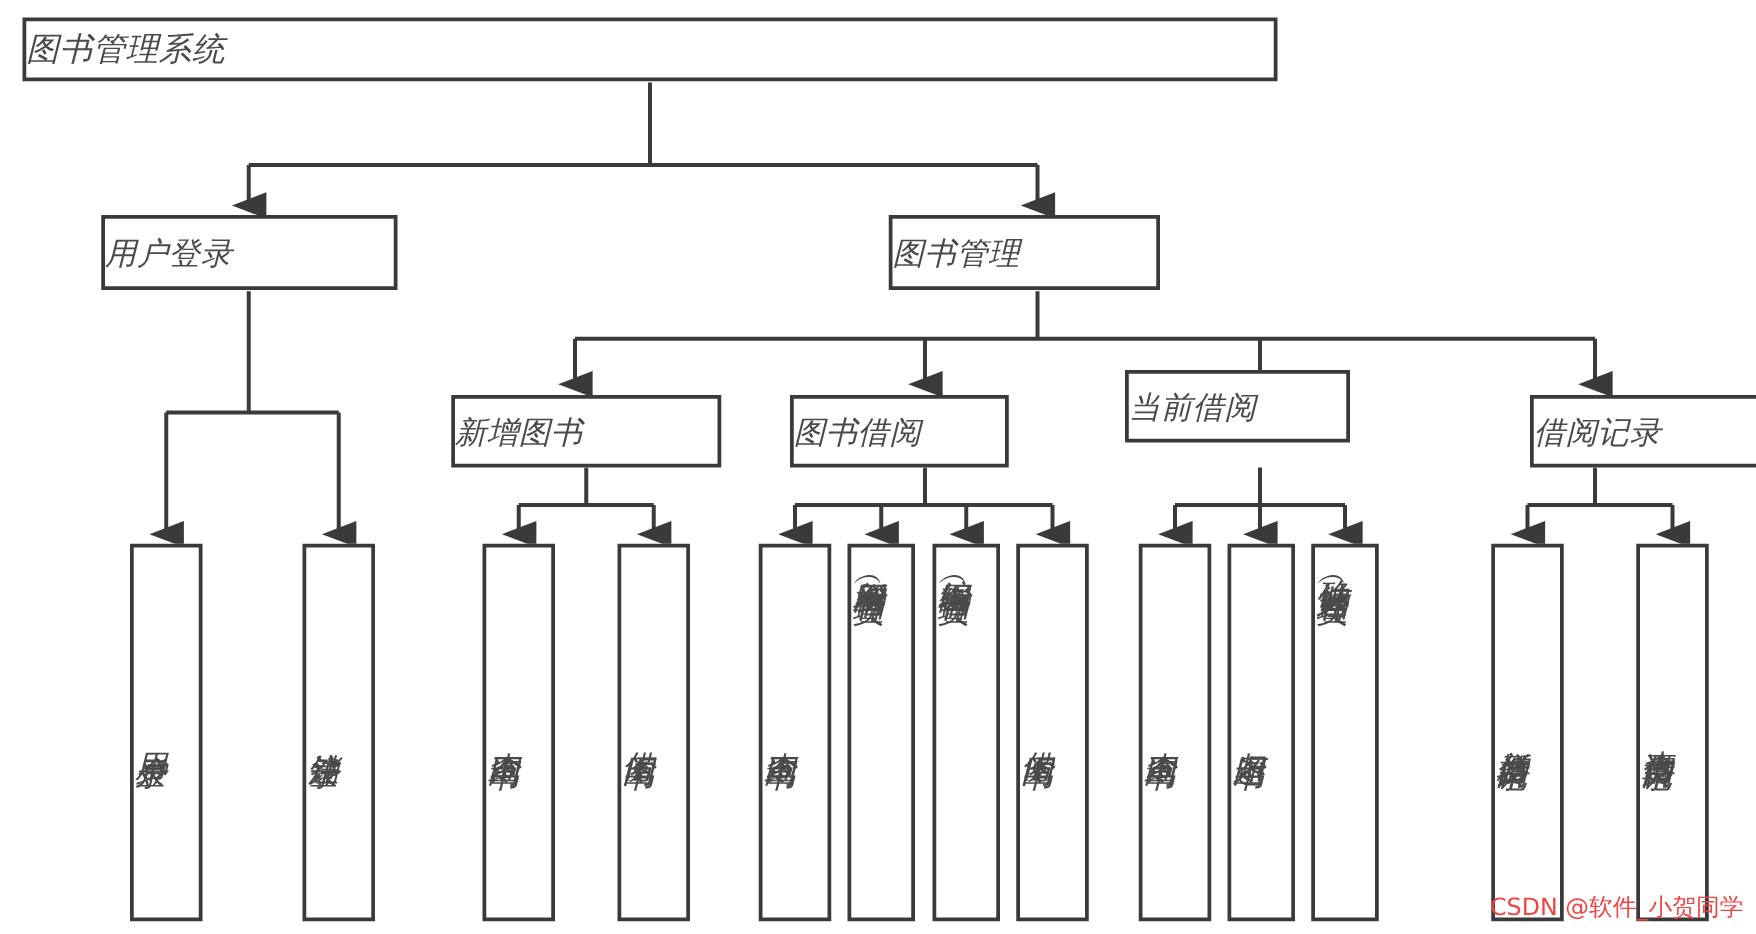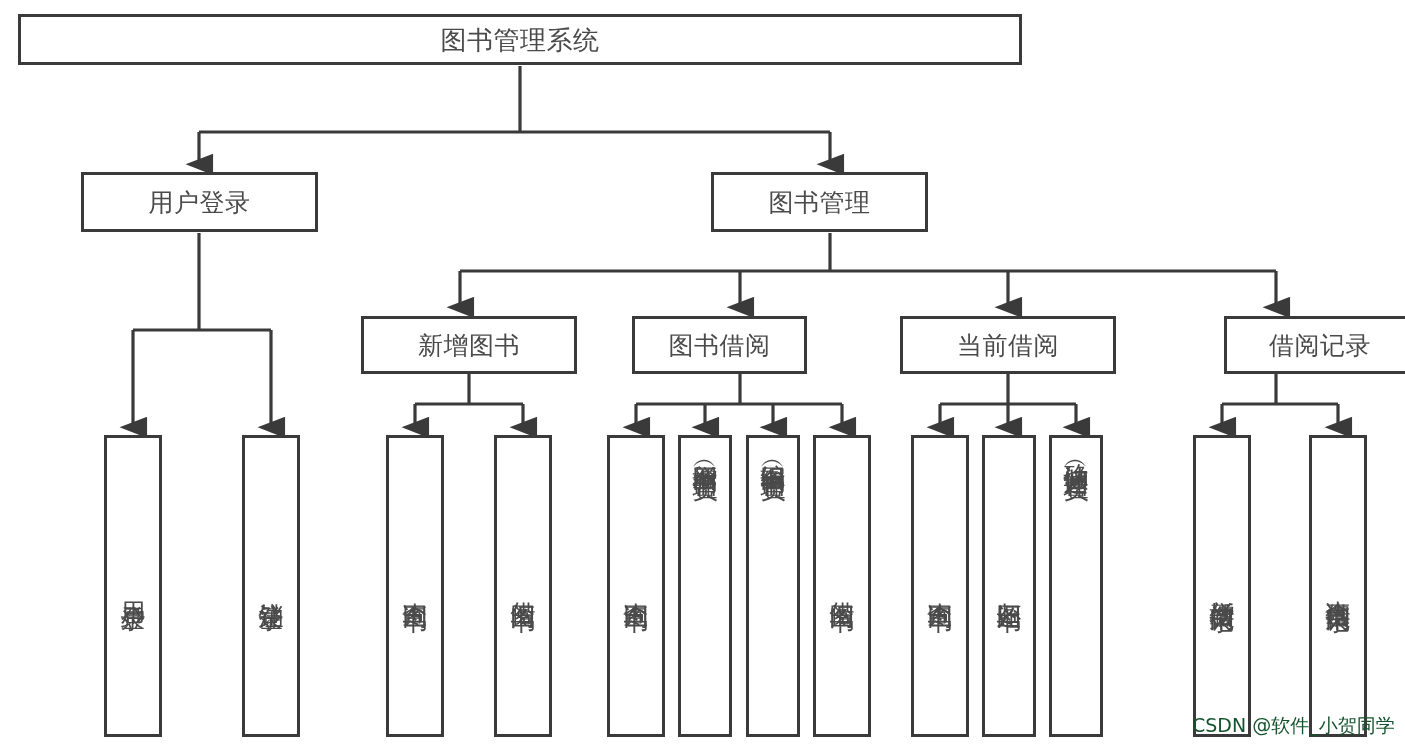--- a/index.html
+++ b/index.html
@@ -24,23 +24,24 @@
     width: 1405px;
     height: 747px;
   }
   .node {
     position: absolute;
     box-sizing: border-box;
     background: #ffffff;
     border: 3px solid #3a3a3a;
     display: flex;
     align-items: center;
-    justify-content: center;
+    justify-content: flex-start;
     color: #4a4a4a;
     z-index: 3;
+    font-style: italic;
   }
   .node-label {
     color: #4a4a4a;
     white-space: nowrap;
     letter-spacing: 0.5px;
   }
   .node.horiz .node-label {
     font-size: 25px;
     line-height: 1;
   }
@@ -57,21 +58,21 @@
   }
   .node.vert.center-text {
     align-items: center;
     padding-top: 0;
   }
   #root-node .node-label {
     font-size: 26px;
   }
   #watermark {
     position: absolute;
-    color: #14532d;
+    color: #ef4444;
     font-size: 19px;
     white-space: nowrap;
     z-index: 6;
     left: 1192px;
     top: 713px;
     font-family: "DejaVu Sans", "Liberation Sans", sans-serif;
     text-align: center;
   }
 </style>
 </head>
@@ -145,21 +146,21 @@
   </div>
 
   <div class="node horiz" style="left:361px; top:316px; width:216px; height:58px;">
     <span class="node-label">新增图书</span>
   </div>
 
   <div class="node horiz" style="left:632px; top:316px; width:175px; height:58px;">
     <span class="node-label">图书借阅</span>
   </div>
 
-  <div class="node horiz" style="left:900px; top:316px; width:216px; height:58px;">
+  <div class="node horiz" style="left:900px; top:296px; width:180px; height:58px;">
     <span class="node-label">当前借阅</span>
   </div>
 
   <div class="node horiz" style="left:1224px; top:316px; width:192px; height:58px;">
     <span class="node-label">借阅记录</span>
   </div>
 
   <div class="node vert center-text" style="left:104px; top:435px; width:58px; height:302px;">
     <span class="node-label">用户登录</span>
   </div>

